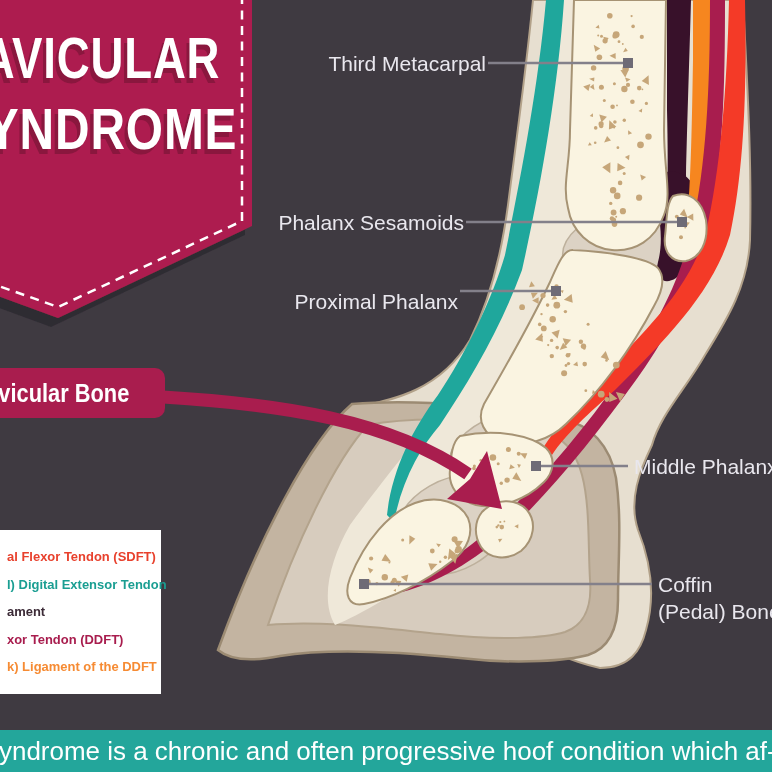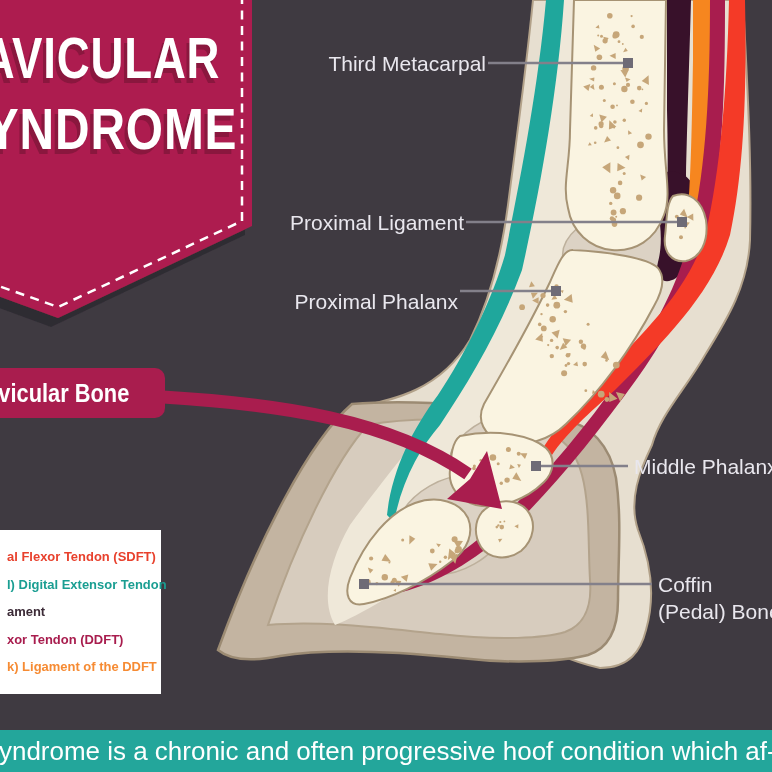--- a/index.html
+++ b/index.html
@@ -304,21 +304,21 @@
       <rect x="551" y="286" width="10" height="10"></rect>
       <rect x="531" y="461" width="10" height="10"></rect>
       <rect x="359" y="579" width="10" height="10"></rect>
     </g>
   </svg>
 
   <div class="ribbon-text ribbon-line1">NAVICULAR</div>
   <div class="ribbon-text ribbon-line2">SYNDROME</div>
 
   <div class="alabel al-right" style="right:286px;top:50px;">Third Metacarpal</div>
-  <div class="alabel al-right" style="right:308px;top:209px;">Proximal Ligament</div>
+  <div class="alabel al-right" style="right:308px;top:209px;">Phalanx Sesamoids</div>
   <div class="alabel al-right" style="right:314px;top:288px;">Proximal Phalanx</div>
   <div class="alabel" style="left:634px;top:453px;">Middle Phalanx</div>
   <div class="alabel" style="left:658px;top:571px;">
     <div>Coffin</div>
     <div>(Pedal) Bone</div>
   </div>
 
   <div class="callout" style="background-color: rgb(169, 29, 78);">
     <span>Navicular Bone</span>
   </div>

